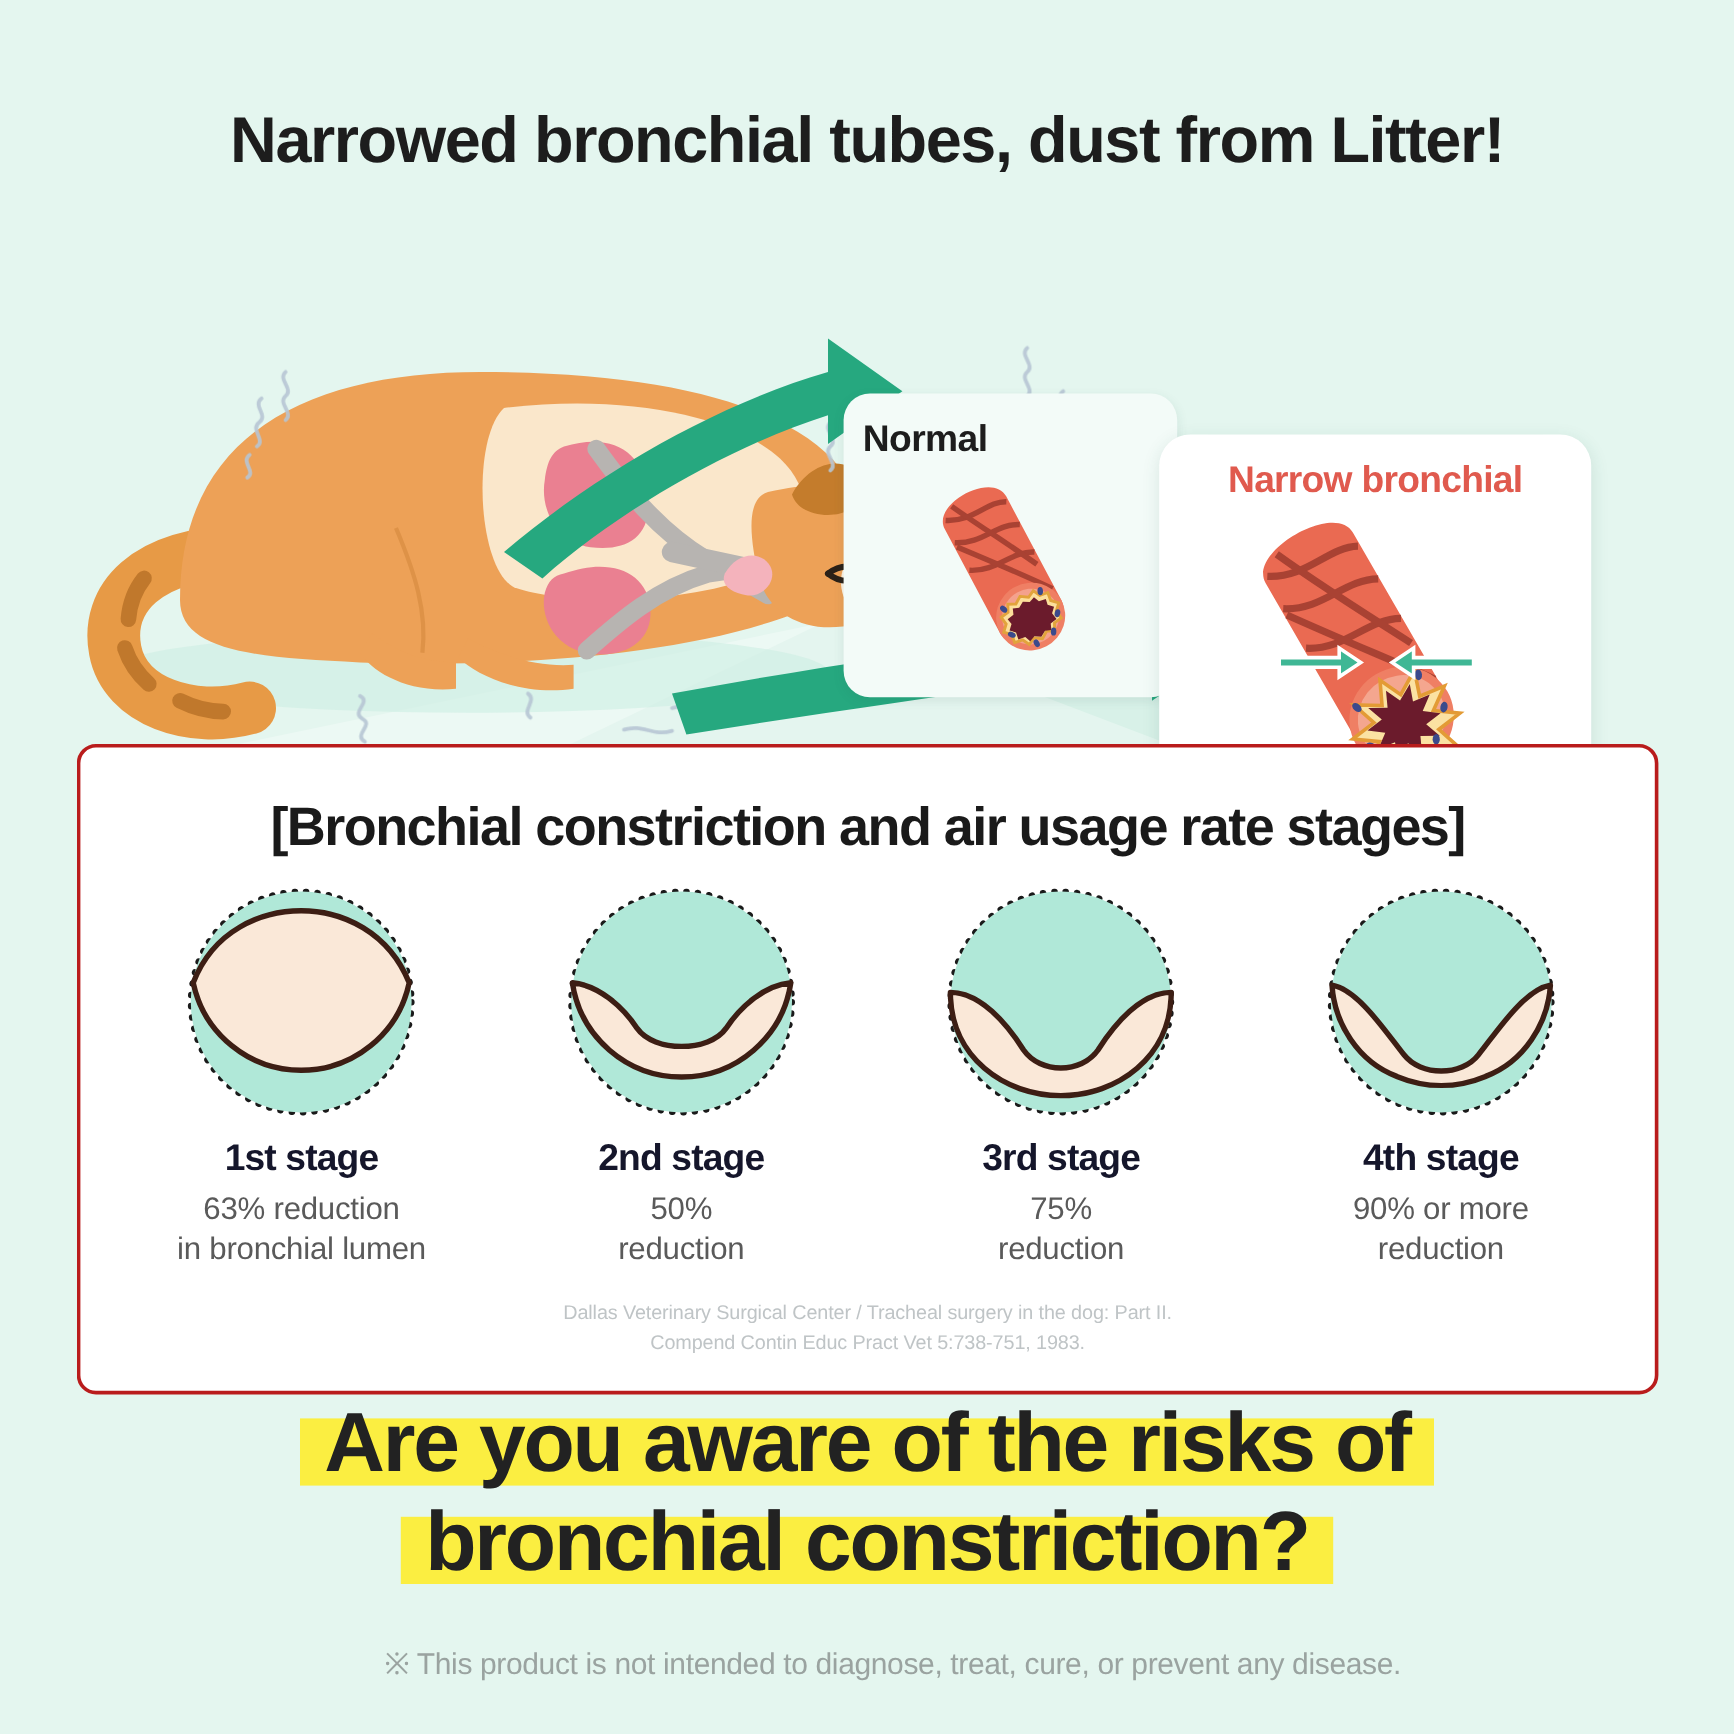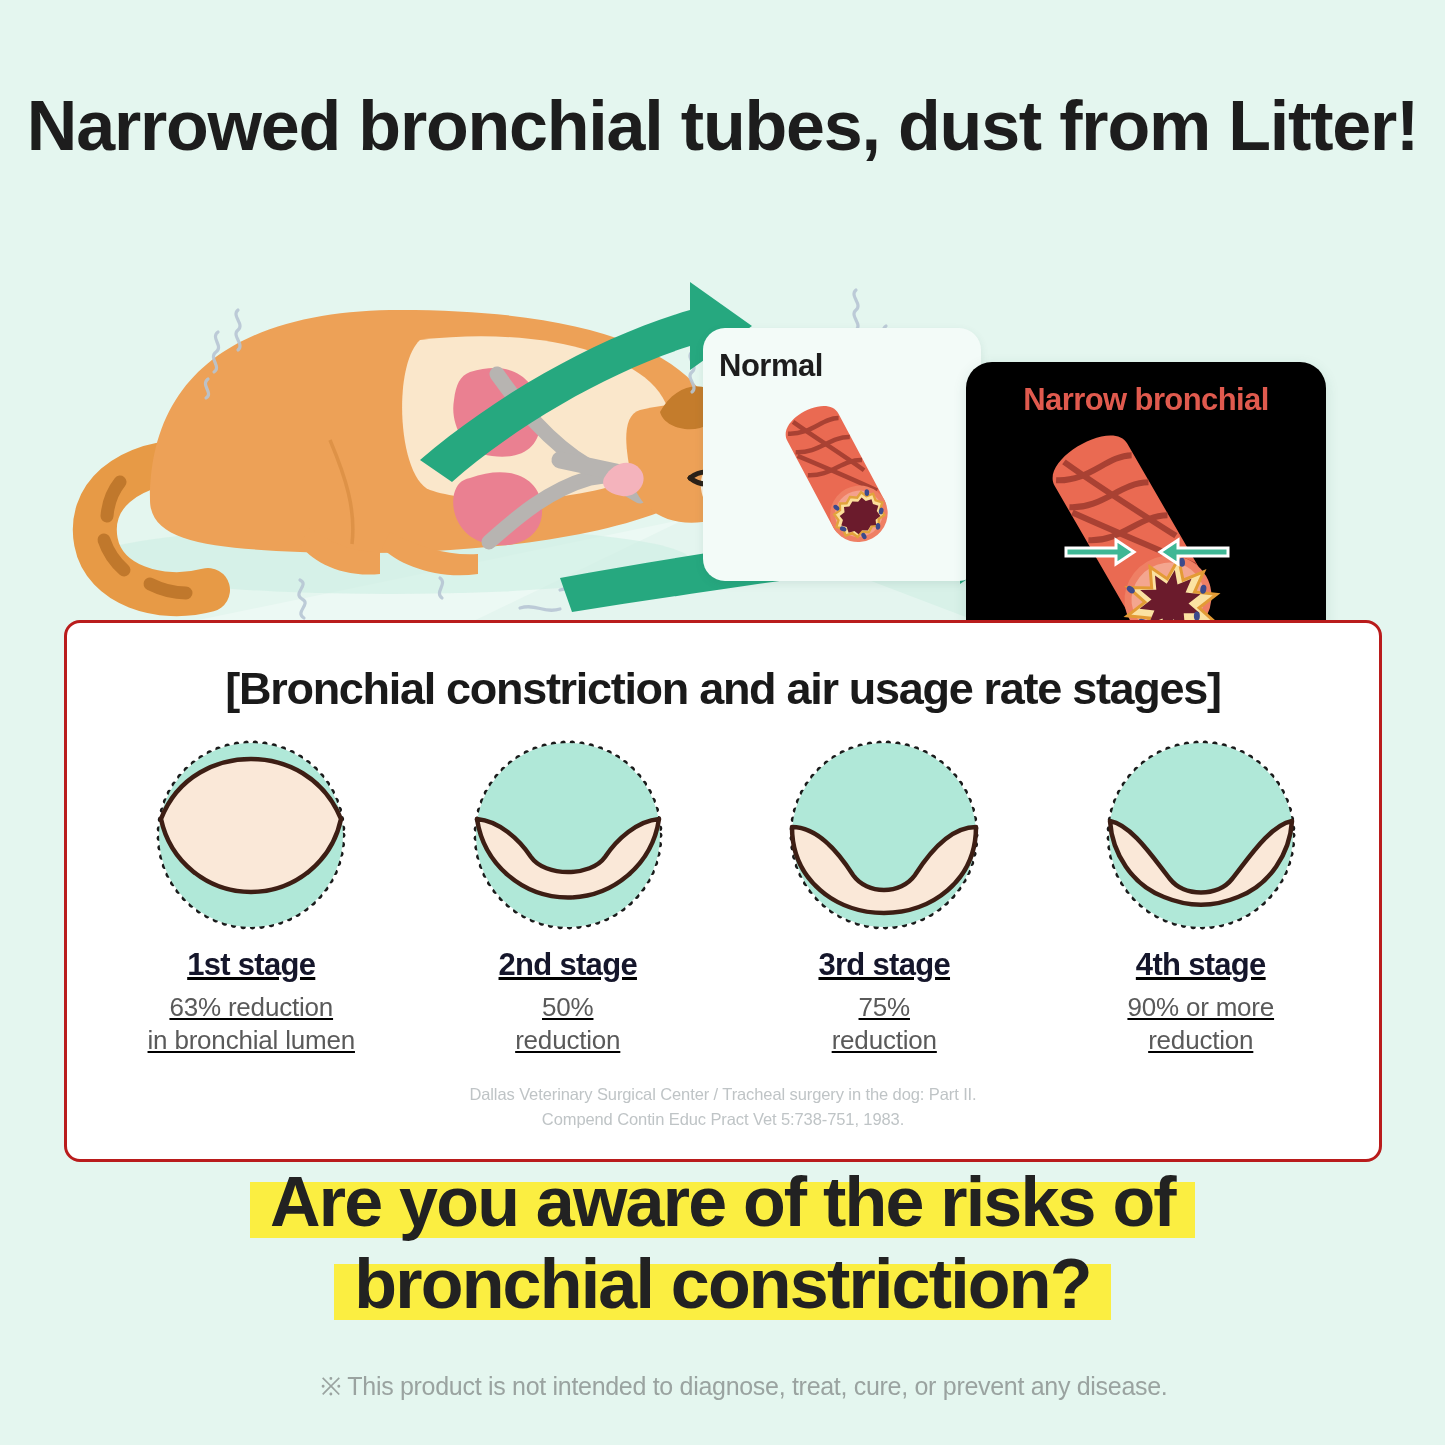--- a/index.html
+++ b/index.html
@@ -9,21 +9,21 @@
     font-family:"Liberation Sans", sans-serif;
     position:relative;
     overflow:hidden;
   }
   #stage { position:relative; width:1445px; height:1445px; }
 
   
   .main-title {
     position:absolute; top:86px; left:0; width:1445px;
     text-align:center;
-    font-size:70px; font-weight:bold; letter-spacing:-1.2px;
+    font-size:54px; font-weight:bold; letter-spacing:-1.2px;
     color:#1d1d1d;
     font-family:"Liberation Sans", sans-serif;
   }
 
   
   .illus { position:absolute; top:160px; left:0; width:1445px; height:460px; }
 
   
   .card-normal {
     position:absolute; left:703px; top:168px; width:278px; height:253px;
@@ -31,42 +31,42 @@
     box-shadow:0 3px 9px rgba(40,90,75,.10);
   }
   .card-normal .card-title {
     position:absolute; top:20px; left:0; width:100%;
     text-align:left; font-size:31px; font-weight:bold; color:#1d1d1d;
     letter-spacing:-.5px;
     margin-left:16px;
   }
   .card-narrow {
     position:absolute; left:966px; top:202px; width:360px; height:337px;
-    background:#000000; border-radius:26px;
+    background:#ffffff; border-radius:26px;
     box-shadow:0 4px 14px rgba(40,90,75,.13);
   }
   .card-narrow .card-title {
     position:absolute; top:20px; left:0; width:100%;
     text-align:center; font-size:31px; font-weight:bold; color:#e05a4e;
     letter-spacing:-.6px;
   }
 
   
   .panel {
     position:absolute; left:64px; top:620px; width:1318px; height:542px;
     background:#ffffff; border:3px solid #b91c1c; border-radius:16px;
   }
   .panel-title {
     position:absolute; top:40px; left:0; width:100%;
     text-align:center; font-size:45px; font-weight:bold;
     color:#1a1a1a; letter-spacing:-1.3px;
   }
   .stages {
     position:absolute; top:112px; left:26px; width:1266px;
-    display:flex; justify-content:space-around; align-items:center;text-decoration:underline;
+    display:flex; justify-content:space-around; align-items:center;
   }
   .stage { width:300px; text-align:center; }
   .stage-svg { display:block; margin:0 auto; }
   .stage-name {
     margin-top:12px; font-size:31px; font-weight:bold;
     color:#15162b; letter-spacing:-.7px;
   }
   .stage-desc {
     margin-top:8px; font-size:26px; line-height:1.26;
     color:#5a5a5a; letter-spacing:-.2px;

